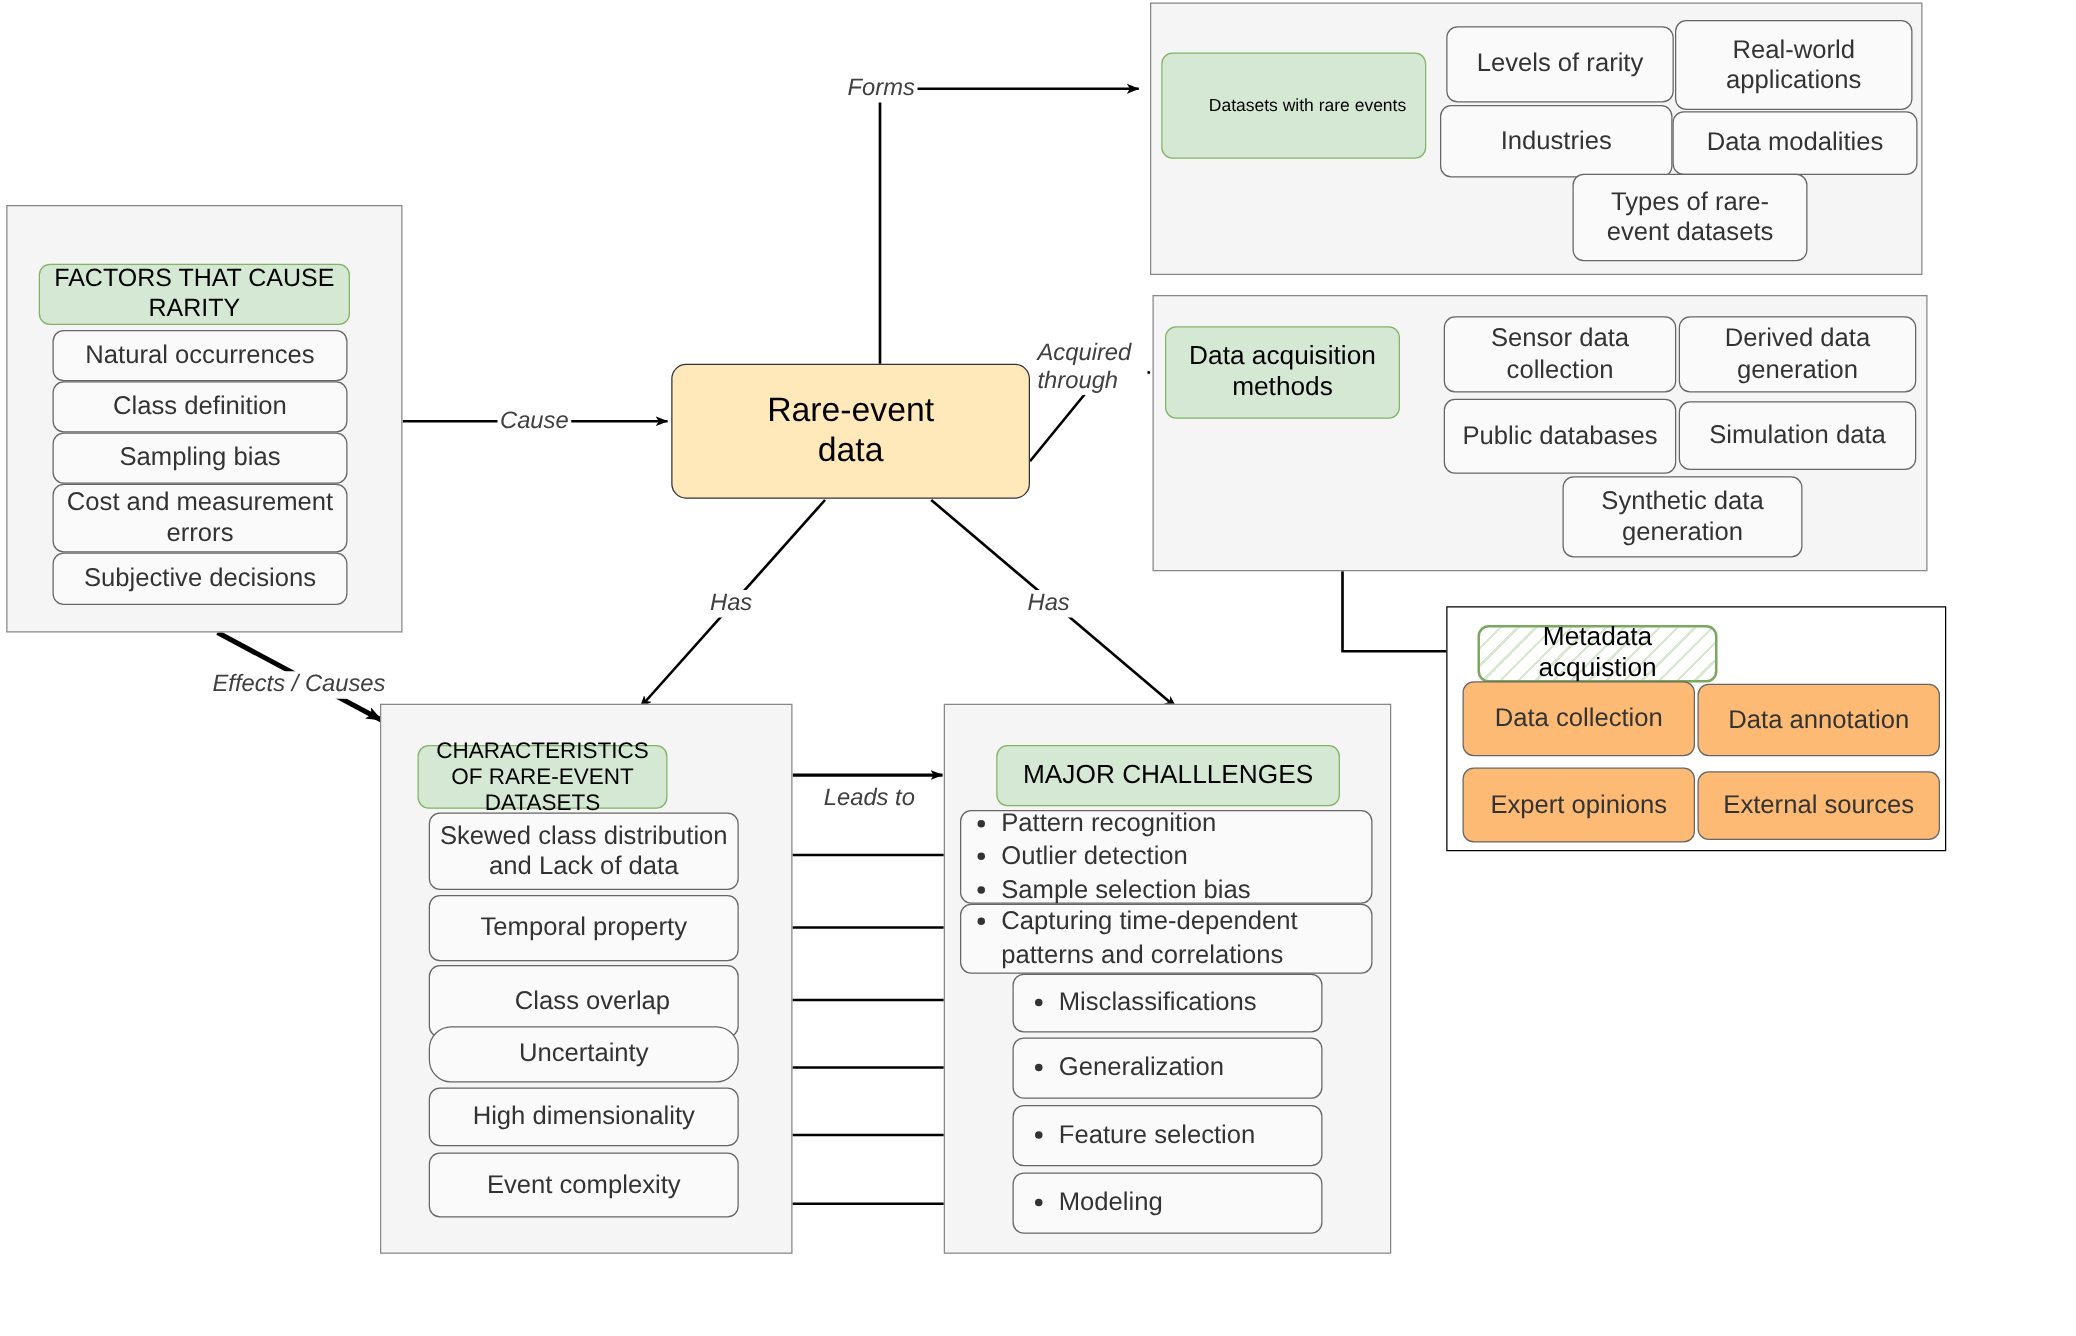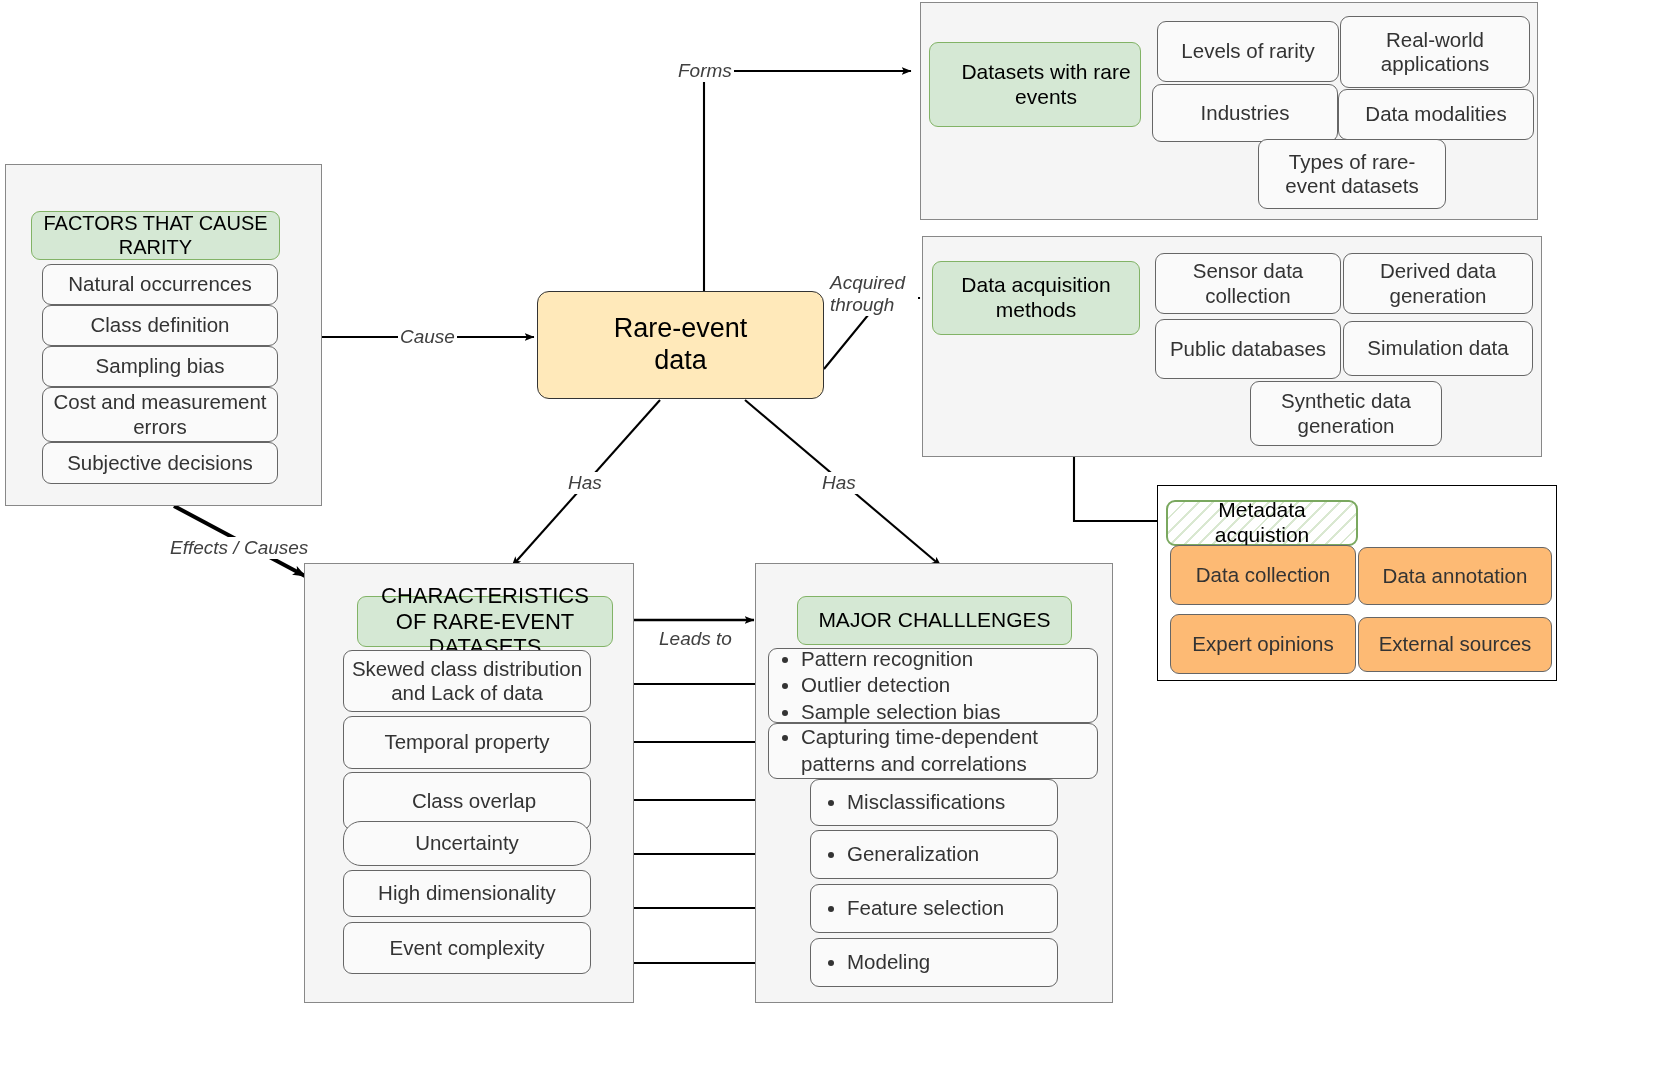--- a/index.html
+++ b/index.html
@@ -61,20 +61,21 @@
   .box.hatch {
     background: #ffffff;
     background-image: repeating-linear-gradient(
       -45deg,
       rgba(130,179,102,0.30) 0px,
       rgba(130,179,102,0.30) 2px,
       rgba(255,255,255,0) 2px,
       rgba(255,255,255,0) 10px);
     border: 2.2px solid #7aa85f;
     color: #000000;
+    margin-left: 16px;
   }
   .box.amber {
     background: #ffe9ba;
     border: 1.6px solid #333333;
     border-radius: 12px;
     color: #000000;
     font-size: 27px;
   }
   .box.bullets {
     justify-content: flex-start;
@@ -197,41 +198,41 @@
     <span>Sampling bias</span>
   </div>
   <div class="box white" style="left:42px; top:387px; width:236px; height:55px;">
     <span>Cost and measurement errors</span>
   </div>
   <div class="box white" style="left:42px; top:442px; width:236px; height:42px;">
     <span>Subjective decisions</span>
   </div>
 
   <div class="panel" style="left:920px; top:2px; width:618px; height:218px;"></div>
-  <div class="box green" style="left:929px; top:42px; width:212px; height:85px; font-size:21px;padding-left:28px;">
+  <div class="box green" style="left:929px; top:42px; width:212px; height:85px; font-size:14px;padding-left:28px;">
     <span>Datasets with rare events</span>
   </div>
   <div class="box white" style="left:1157px; top:21px; width:182px; height:61px;">
     <span>Levels of rarity</span>
   </div>
   <div class="box white" style="left:1340px; top:16px; width:190px; height:72px;">
     <span>Real-world applications</span>
   </div>
   <div class="box white" style="left:1152px; top:84px; width:186px; height:58px;">
     <span>Industries</span>
   </div>
   <div class="box white" style="left:1338px; top:89px; width:196px; height:51px;">
     <span>Data modalities</span>
   </div>
   <div class="box white" style="left:1258px; top:139px; width:188px; height:70px;">
     <span>Types of rare-event datasets</span>
   </div>
 
   <div class="panel" style="left:922px; top:236px; width:620px; height:221px;"></div>
-  <div class="box green" style="left:932px; top:261px; width:208px; height:74px; font-size:21px;">
+  <div class="box green" style="left:932px; top:261px; width:188px; height:74px; font-size:21px;">
     <span>Data acquisition methods</span>
   </div>
   <div class="box white" style="left:1155px; top:253px; width:186px; height:61px;">
     <span>Sensor data collection</span>
   </div>
   <div class="box white" style="left:1343px; top:253px; width:190px; height:61px;">
     <span>Derived data generation</span>
   </div>
   <div class="box white" style="left:1155px; top:319px; width:186px; height:60px;">
     <span>Public databases</span>
@@ -254,21 +255,21 @@
     <span>Data annotation</span>
   </div>
   <div class="box" style="left:1170px; top:614px; width:186px; height:60px;">
     <span>Expert opinions</span>
   </div>
   <div class="box" style="left:1358px; top:617px; width:194px; height:55px;">
     <span>External sources</span>
   </div>
 
   <div class="panel" style="left:304px; top:563px; width:330px; height:440px;"></div>
-  <div class="box green" style="left:357px; top:596px; width:256px; height:51px; font-size:22px;">
+  <div class="box green" style="left:334px; top:596px; width:200px; height:51px; font-size:18px;">
     <span>CHARACTERISTICS OF RARE-EVENT DATASETS</span>
   </div>
   <div class="box white" style="left:343px; top:650px; width:248px; height:62px;">
     <span>Skewed class distribution and Lack of data</span>
   </div>
   <div class="box white" style="left:343px; top:716px; width:248px; height:53px;">
     <span>Temporal property</span>
   </div>
   <div class="box white" style="left:343px; top:772px; width:248px; height:58px;padding-left:20px;">
     <span>Class overlap</span>

